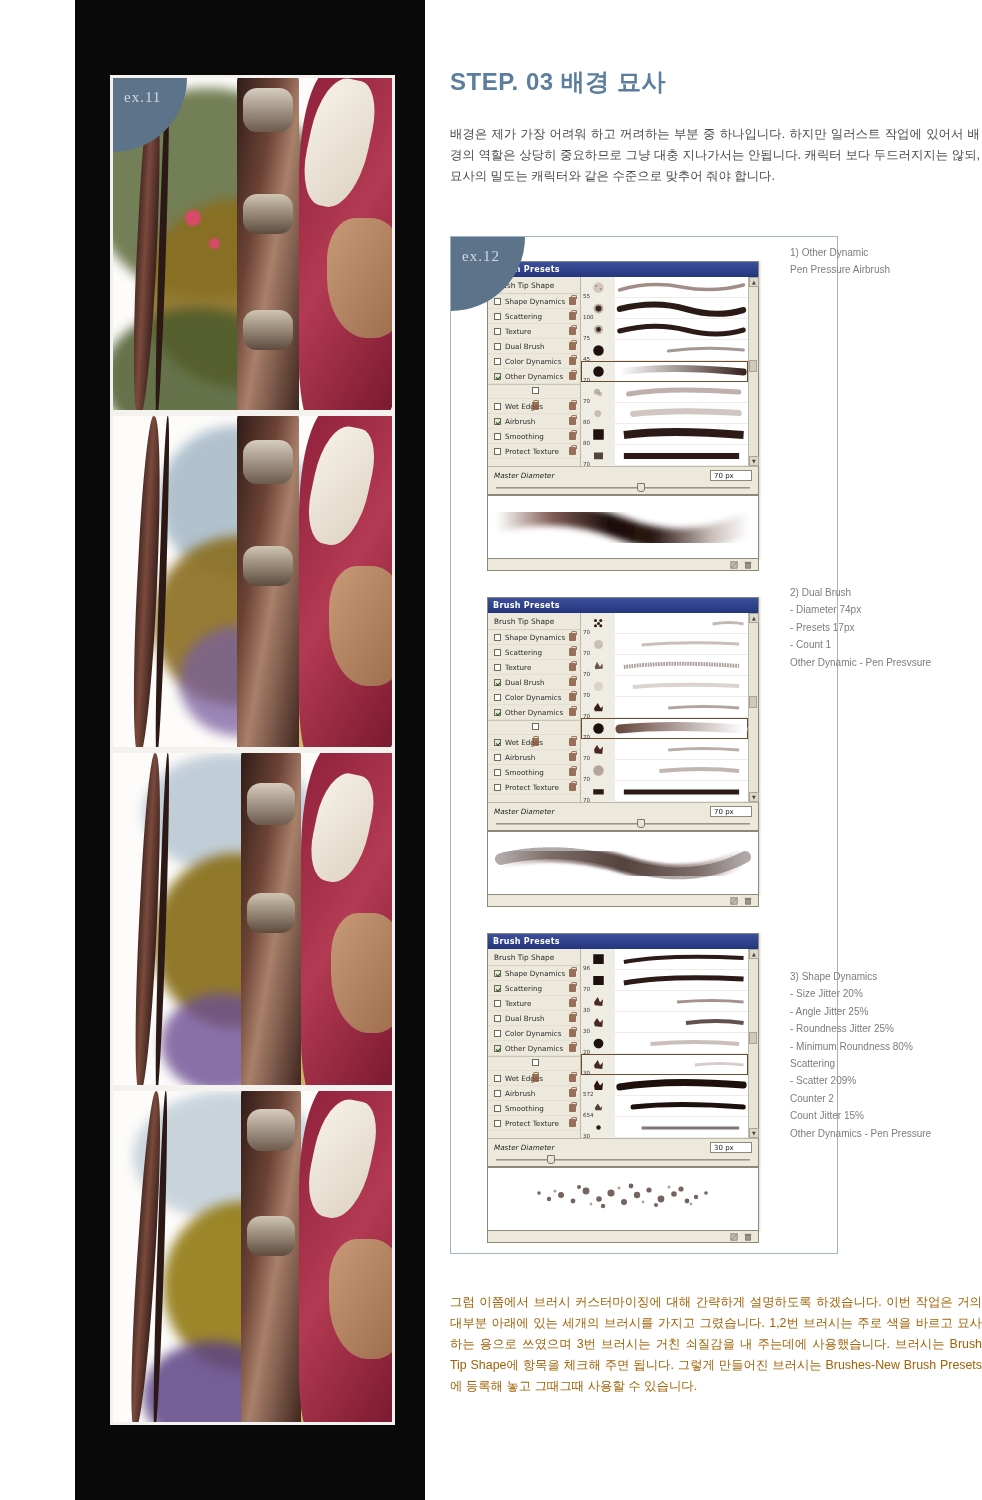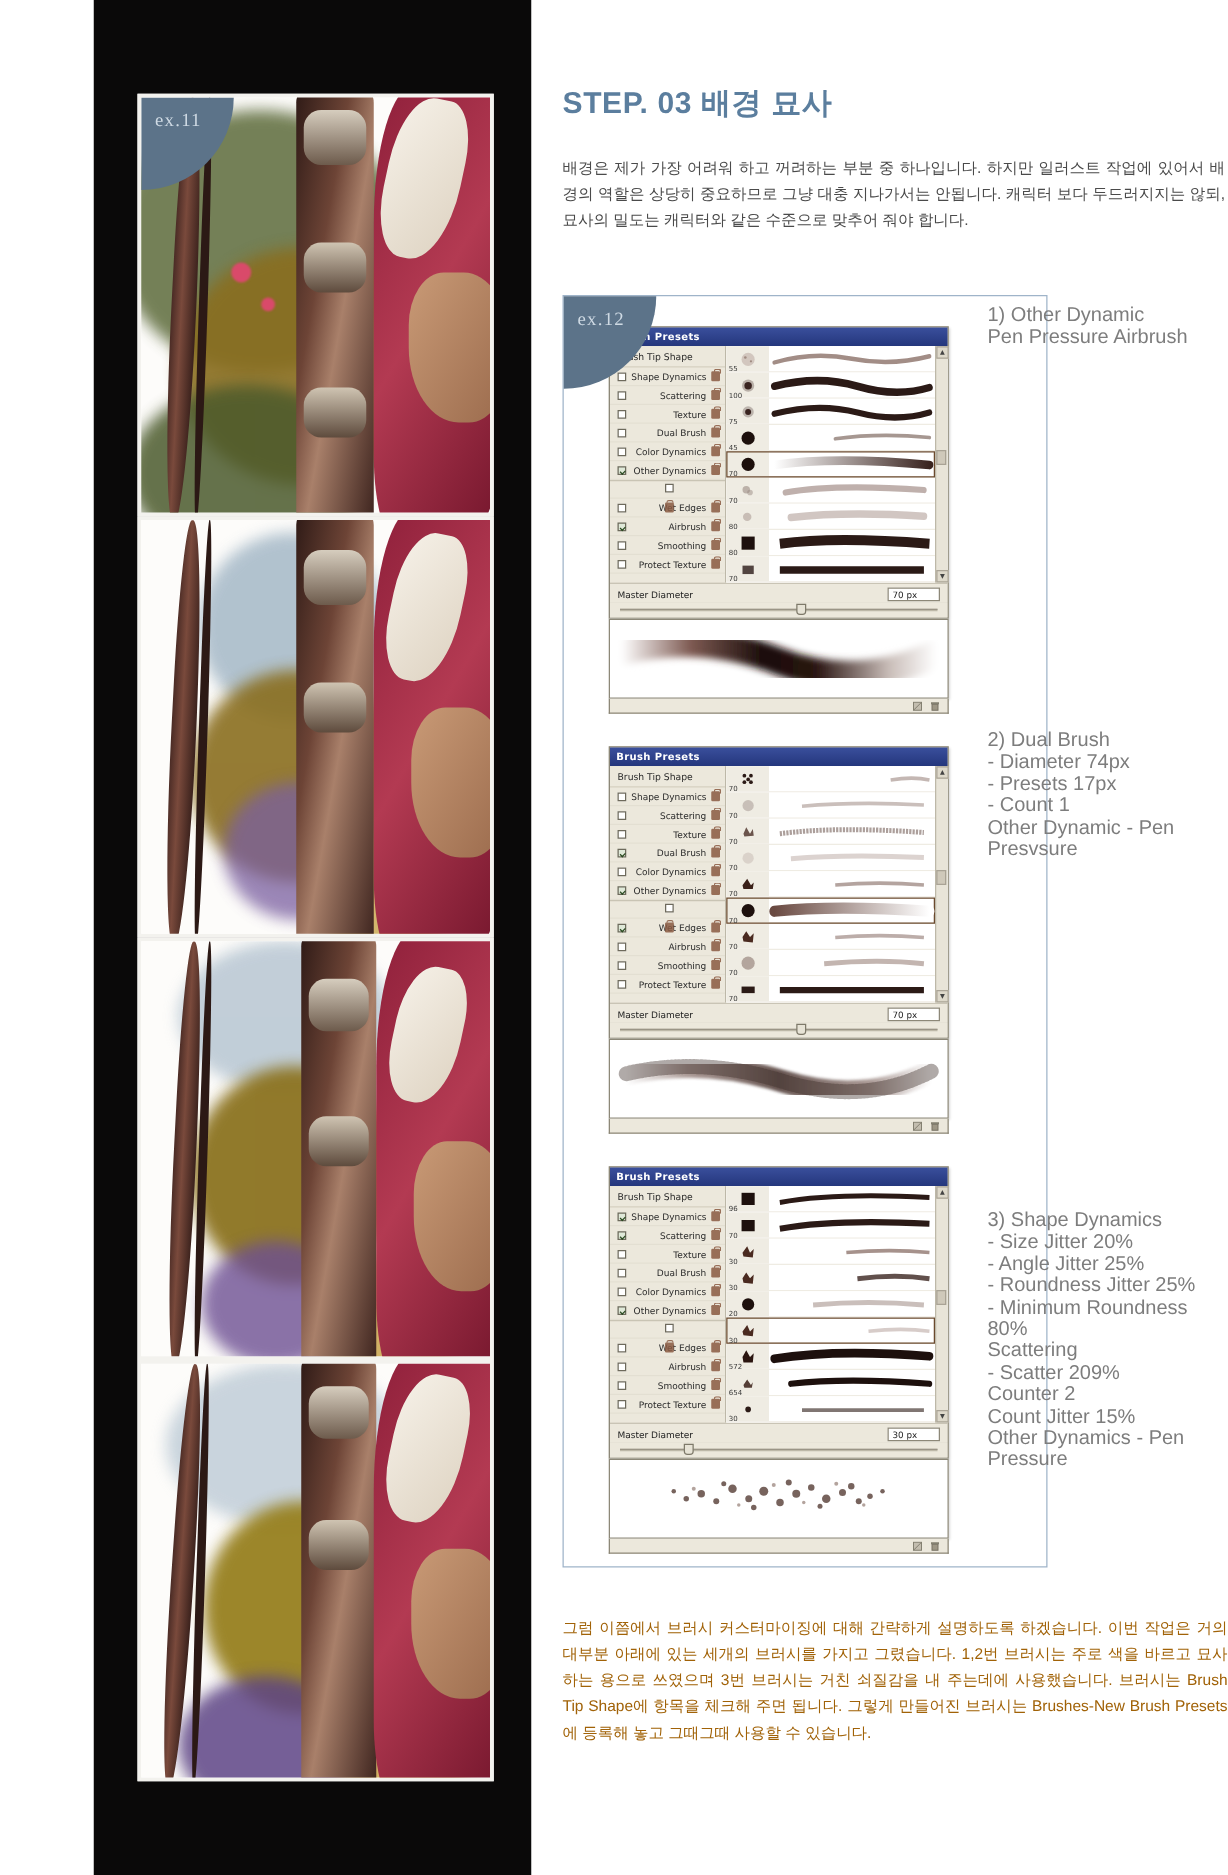--- a/index.html
+++ b/index.html
@@ -109,21 +109,21 @@
   .cb {
     width:7px; height:7px; border:1px solid #6e6a5c; background:#fff;
     display:inline-block; position:relative; flex:0 0 auto;
   }
   .cb.on { background:#dfe9d8; }
   .cb.on:after {
     content:""; position:absolute; left:1px; top:2px;
     width:3px; height:1.5px; border-left:1.2px solid #2a4a20;
     border-bottom:1.2px solid #2a4a20; transform:rotate(-45deg);
   }
-  .opt-label { flex:1 1 auto; white-space:nowrap; overflow:hidden;text-align:right; }
+  .opt-label { flex:1 1 auto; white-space:nowrap; overflow:hidden; }
   .lock {
     width:7px; height:8px; flex:0 0 auto;
     background:#8a5a42; border-radius:1px; position:relative; opacity:.85;
   }
   .lock:before {
     content:""; position:absolute; left:1.5px; top:-2.5px;
     width:4px; height:3px; border:1.2px solid #8a5a42; border-bottom:none;
     border-radius:2px 2px 0 0;
   }
 
@@ -160,21 +160,21 @@
   .sb-thumb {
     position:absolute; right:1px; top:44%; width:8px; height:12px;
     background:#cfc9ba; border:1px solid #a9a395;
   }
 
   .diam-row {
     display:flex; align-items:center; gap:6px;
     background:#ece8dc; border-top:1px solid #bdb8a8;
     padding:3px 6px 1px 6px; font-size:7.2px; color:#222;
   }
-  .diam-label { flex:1 1 auto; }
+  .diam-label { flex:1 1 auto;font-style:italic; }
   .diam-val {
     width:42px; height:11px; background:#fff; border:1px solid #8d8878;
     font-size:7px; color:#222; display:flex; align-items:center; padding-left:3px;
   }
   .slider-row { background:#ece8dc; padding:1px 6px 4px 6px; position:relative; height:12px; }
   .slider-track {
     position:absolute; left:8px; right:8px; top:5px; height:2px;
     background:#bdb8a8; border-top:1px solid #9a9486;
   }
   .slider-knob {
@@ -189,21 +189,21 @@
   }
   .preview-inner { position:absolute; inset:3px; overflow:hidden; }
   .ps-footer {
     display:flex; justify-content:flex-end; align-items:center; gap:6px;
     background:#ece8dc; border-top:1px solid #bdb8a8; height:12px; padding-right:6px;
   }
   .ft-icon { width:8px; height:8px; opacity:.8; }
 
   .note {
     position:absolute; left:344px; width:192px;
-    font-size:16px; line-height:17.4px; color:#7d7d7d;
+    font-size:10px; line-height:17.4px; color:#7d7d7d;
   }
   .note.n1 { top:8px; }
   .note.n2 { top:348px; }
   .note.n3 { top:684px; }
 </style>
 </head>
 <body>
 
 <div id="page">
 

